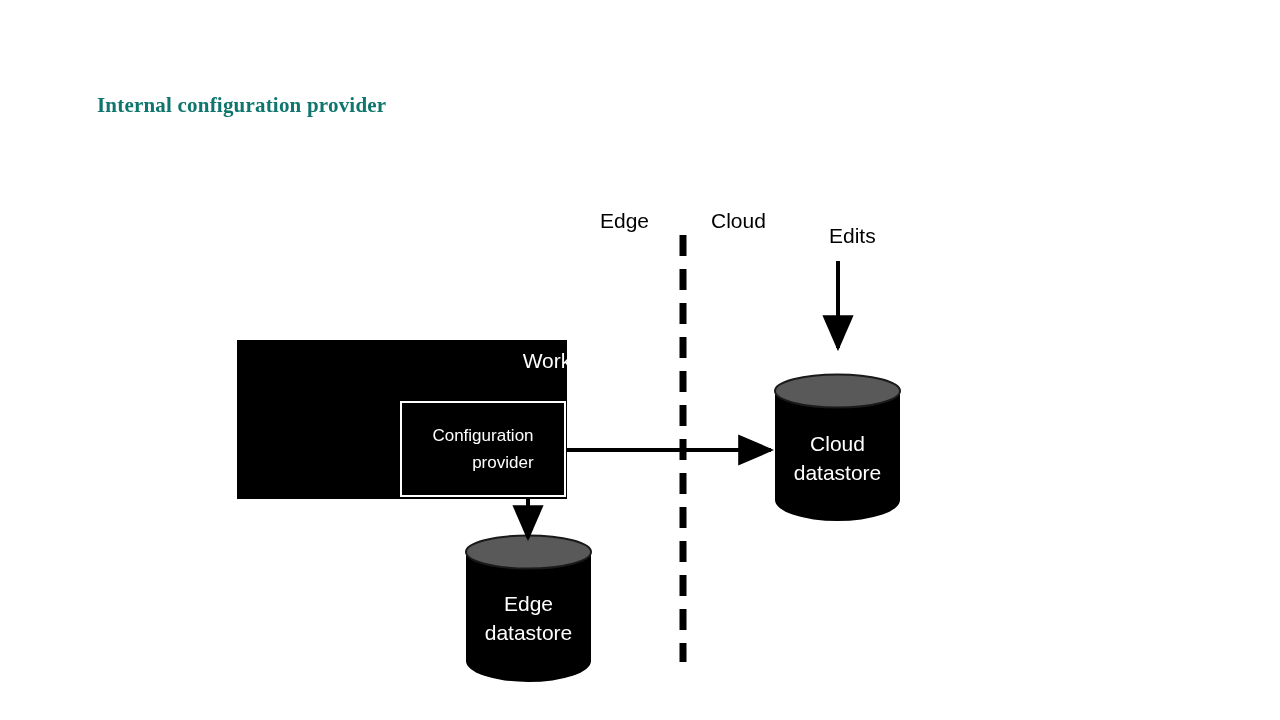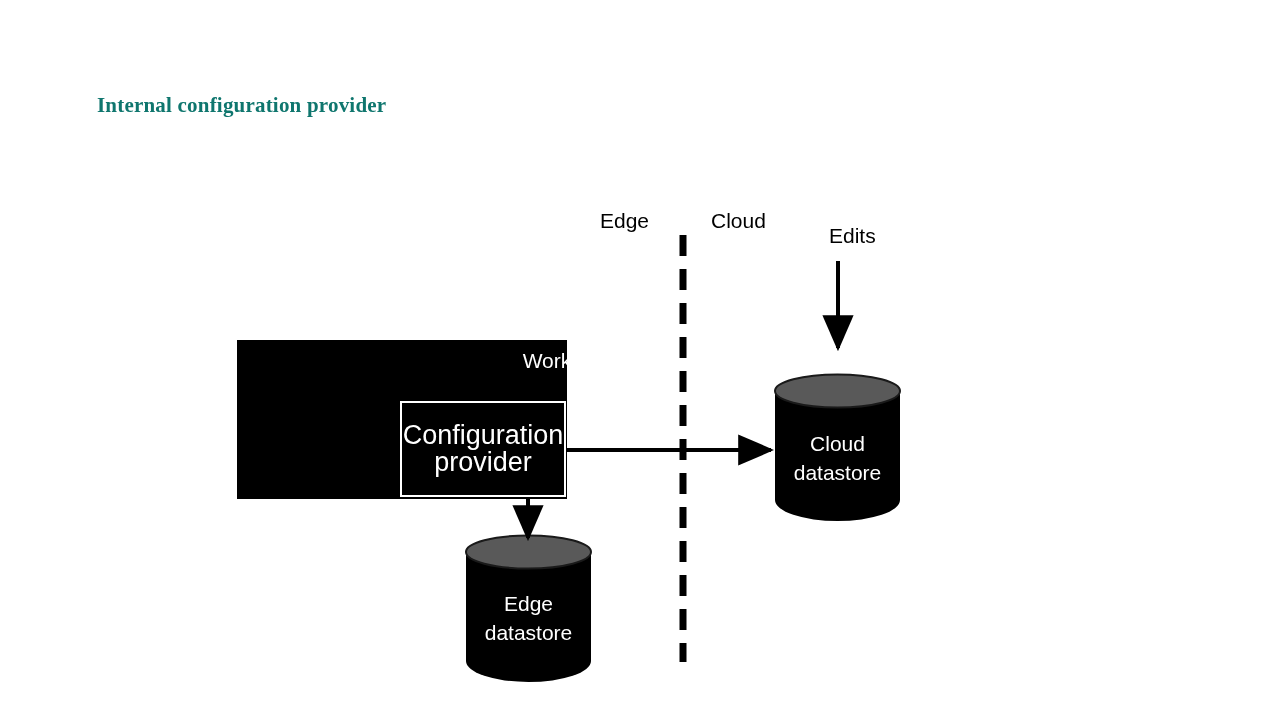--- a/index.html
+++ b/index.html
@@ -72,24 +72,24 @@
     width: 166px;
     height: 96px;
     box-sizing: border-box;
     background: #000000;
     border: 2px solid #ffffff;
     display: flex;
     align-items: center;
     justify-content: center;
   }
   .config-label {
-    font-size: 27px;
+    font-size: 17px;
     color: #ffffff;
     line-height: 27px;
-    text-align: center;
+    text-align: right;
   }
 
   .cyl-label {
     position: absolute;
     text-align: center;
     font-size: 21px;
     color: #ffffff;
     line-height: 29px;
     pointer-events: none;
   }

